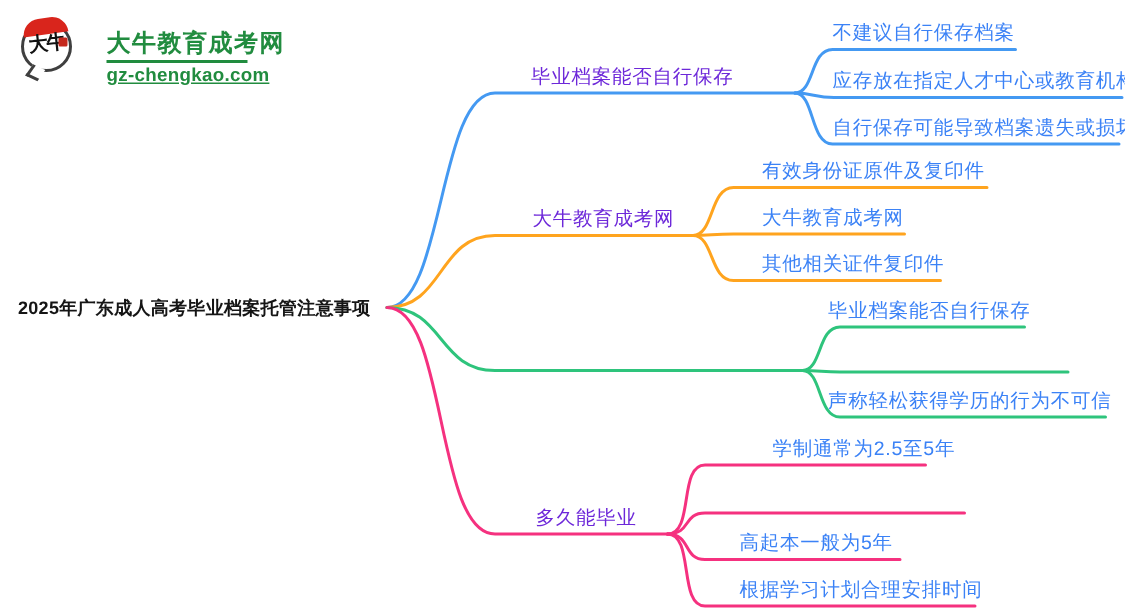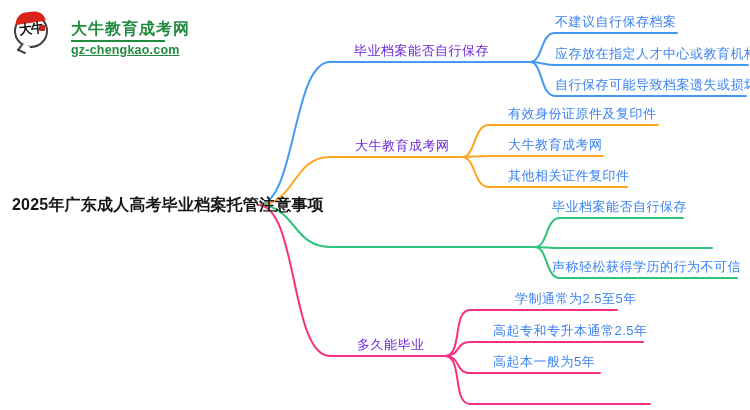--- a/index.html
+++ b/index.html
@@ -5,21 +5,21 @@
   html,body{margin:0;padding:0;background:#fff;}
   .stage{
     position:relative;width:750px;height:410px;background:#fff;overflow:hidden;
     font-family:"Liberation Sans","DejaVu Sans",sans-serif;
   }
   .stage svg{position:absolute;left:0;top:0;}
   .node{
     position:absolute;white-space:nowrap;font-size:13px;line-height:16px;
     color:#3b82f6;letter-spacing:0.5px;
   }
-  .node.central{font-size:16px;font-weight:600;color:#151515;letter-spacing:0.2px;}
+  .node.central{font-size:12px;font-weight:600;color:#151515;letter-spacing:0.2px;}
   .node.branch-label{color:#6d28d9;}
   
   .logo{position:absolute;left:14px;top:13px;width:150px;height:46px;}
   .logo-bubble{
     position:absolute;left:0;top:1px;width:30px;height:30px;background:#fff;
     border:2px solid #3f3f3f;border-radius:50%;
   }
   .logo-bubble .red-cap{
     position:absolute;left:-1px;top:-4px;width:30px;height:11px;
     border-radius:15px 15px 0 0;background:#D9251C;transform:rotate(-8deg);
@@ -88,22 +88,22 @@
   <div class="node branch-label" style="left:355px;top:138px">大牛教育成考网</div>
   <div class="node" style="left:508px;top:106px">有效身份证原件及复印件</div>
   <div class="node" style="left:508px;top:137px">大牛教育成考网</div>
   <div class="node" style="left:508px;top:168px">其他相关证件复印件</div>
 
   <div class="node" style="left:552px;top:199px">毕业档案能否自行保存</div>
   <div class="node" style="left:552px;top:259px">声称轻松获得学历的行为不可信</div>
 
   <div class="node branch-label" style="left:357px;top:337px">多久能毕业</div>
   <div class="node" style="left:515px;top:291px">学制通常为2.5至5年</div>
-  <div class="node" style="left:493px;top:323px">高起专和专升本通常2.5年</div>
   <div class="node" style="left:493px;top:354px">高起本一般为5年</div>
+  <div class="node" style="left:493px;top:385px">根据学习计划合理安排时间</div>
 
   <div class="logo">
     <div class="logo-bubble">
       <div class="red-cap"></div>
       <div class="bull-chars">大牛</div>
       <div class="seal"></div>
     </div>
     <div class="logo-tail"></div>
     <div class="logo-title">大牛教育成考网</div>
     <div class="logo-divider"></div>

